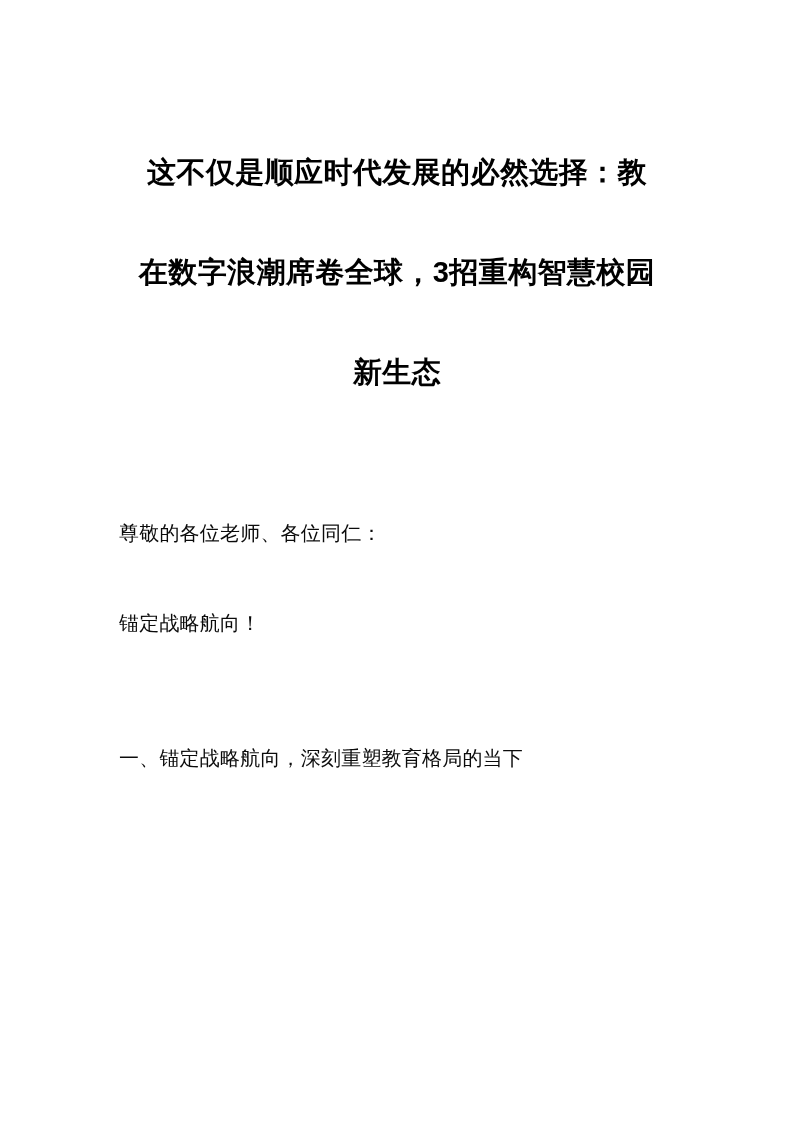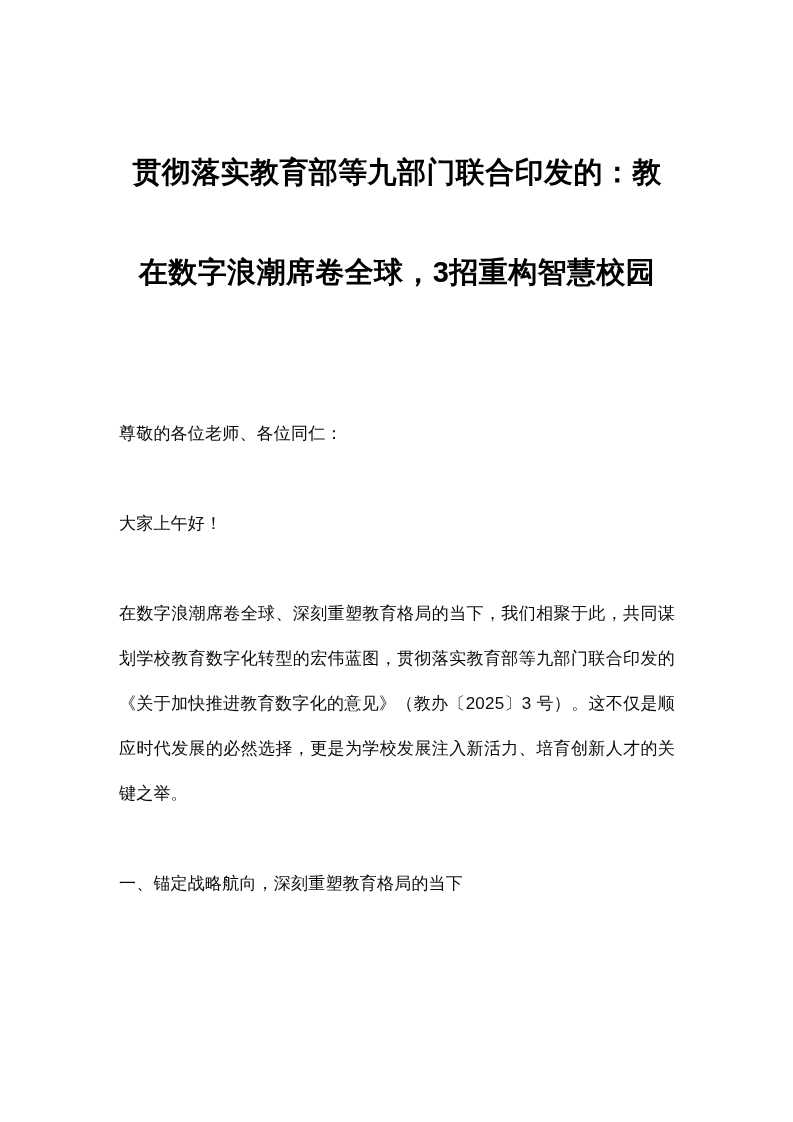--- a/index.html
+++ b/index.html
@@ -36,21 +36,21 @@
     line-height: 100px;
     text-align: center;
     letter-spacing: 0.4px;
     color: #000000;
     width: 556px;
   }
 
   
   .body-block {
     width: 556px;
-    font-size: 17px;
+    font-size: 20px;
     line-height: 45px;
     font-weight: 400;
     color: #0b0b0b;
     text-align: justify;
     text-justify: inter-ideograph;
     letter-spacing: 0.2px;
   }
 
   .para {
     margin: 0;
@@ -60,37 +60,37 @@
   .gap-md { height: 45px; }
 
   .spacer-title-body { height: 89px; }
 </style>
 </head>
 <body>
 
 <div class="page">
 
   <h1 class="doc-title">
-    <span style="display: block;">贯彻落实教育部等九部门联合印发的：教</span>
+    <span style="display: block;">这不仅是顺应时代发展的必然选择：教</span>
     <span style="display: block;">在数字浪潮席卷全球，3招重构智慧校园</span>
+    <span style="display: block;">新生态</span>
   </h1>
 
   <div class="spacer-title-body"></div>
 
   <div class="body-block">
 
     <p class="para">尊敬的各位老师、各位同仁：</p>
 
     <div class="gap-sm"></div>
 
-    <p class="para">大家上午好！</p>
+    <p class="para">锚定战略航向！</p>
 
     <div class="gap-sm"></div>
 
-    <p class="para">在数字浪潮席卷全球、深刻重塑教育格局的当下，我们相聚于此，共同谋划学校教育数字化转型的宏伟蓝图，贯彻落实教育部等九部门联合印发的《关于加快推进教育数字化的意见》（教办〔2025〕3 号）。这不仅是顺应时代发展的必然选择，更是为学校发展注入新活力、培育创新人才的关键之举。</p>
 
     <div class="gap-md"></div>
 
     <p class="para">一、锚定战略航向，深刻重塑教育格局的当下</p>
 
   </div>
 
 </div>
 
 </body></html>

